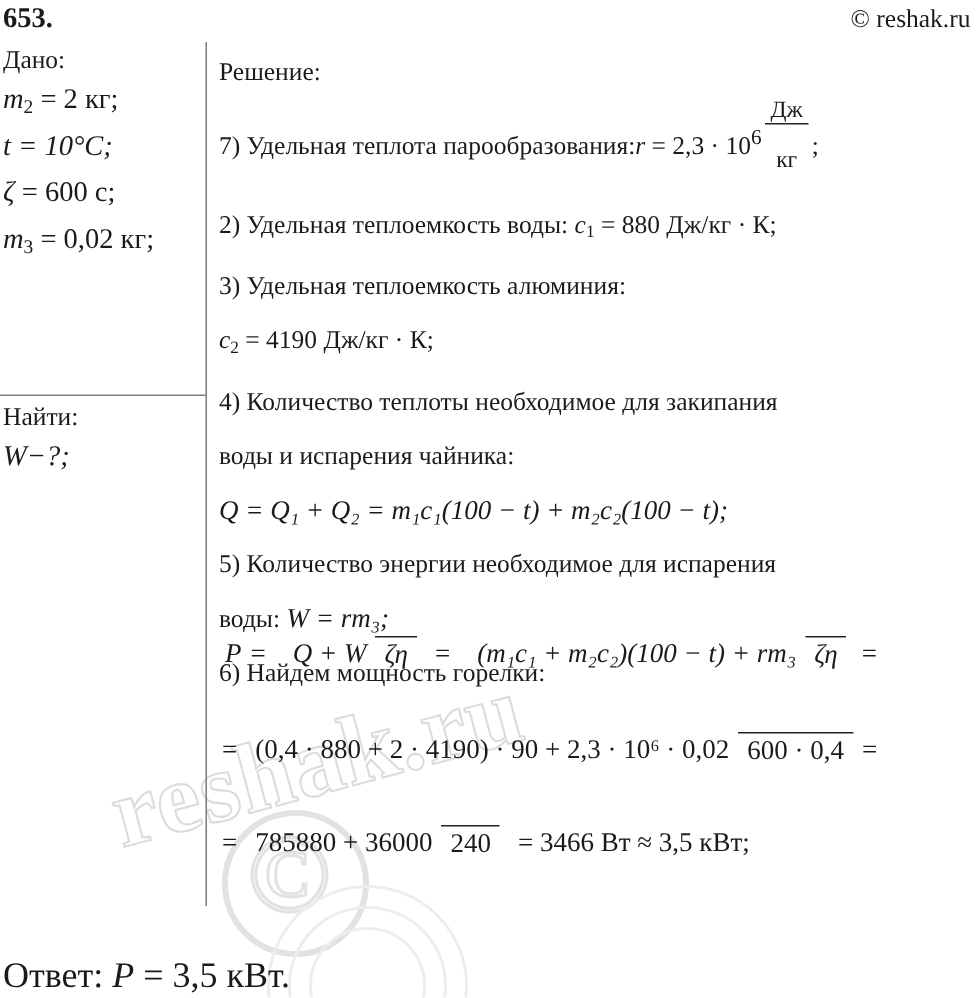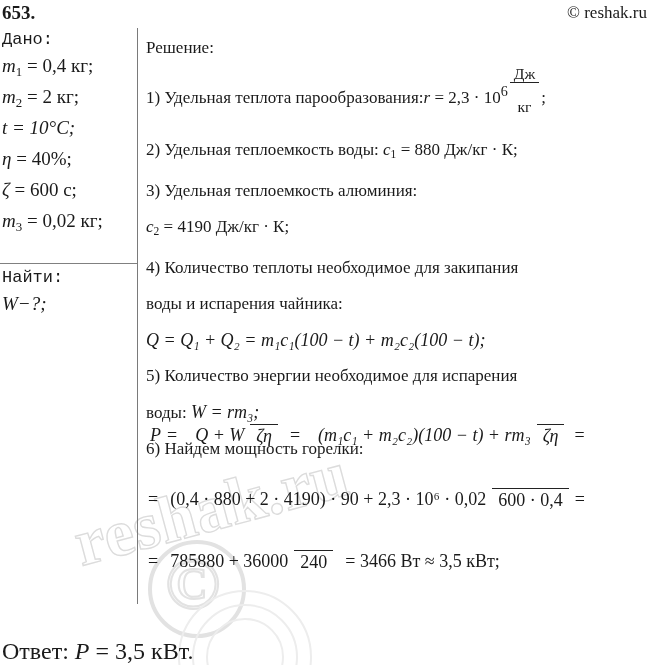--- a/index.html
+++ b/index.html
@@ -102,21 +102,20 @@
   
   #given-col {
     position: absolute;
     left: 0;
     top: 30px;
     width: 136px;
   }
   .col-heading {
     font-size: 17px;
     margin: 0 0 3px 2px;
-    font-family: Liberation Mono, monospace;
   }
   .given-item {
     font-size: 19px;
     margin: 0 0 4px 2px;
     height: 27px;
     line-height: 27px;
     font-style: italic;
     font-family: "Liberation Serif", serif;
   }
   .up { font-style: normal; }
@@ -219,36 +218,28 @@
 
 <div id="page">
 
   <div id="problem-number">653.</div>
   <div id="copyright">© reshak.ru</div>
 
   <div id="given-col">
     <div class="col-heading">Дано:</div>
 
     <div class="given-item">
-      <span>m</span><sub class="v">1</sub>
-      <span class="up">= 0,4 кг;</span>
-    </div>
-    <div class="given-item">
       <span>m</span><sub class="v">2</sub>
       <span class="up">= 2 кг;</span>
     </div>
     <div class="given-item">
       <span>t</span>
       <span class="math">= 10°C;</span>
     </div>
     <div class="given-item">
-      <span>η</span>
-      <span class="up">= 40%;</span>
-    </div>
-    <div class="given-item">
       <span>ζ</span>
       <span class="up">= 600 с;</span>
     </div>
     <div class="given-item">
       <span>m</span><sub class="v">3</sub>
       <span class="up">= 0,02 кг;</span>
     </div>
   </div>
 
   <div id="given-rule"></div>
@@ -258,21 +249,21 @@
     <div class="given-item">W−?;</div>
   </div>
 
   <div id="divider"></div>
 
   <div id="solution-col">
 
     <div class="sol-line">Решение:</div>
 
     <div class="sol-line tall">
-      <span>1) Удельная теплота парообразования:</span><span class="math">r</span>
+      <span>7) Удельная теплота парообразования:</span><span class="math">r</span>
       <span>= 2,3 · 10</span><sup>6</sup><span class="frac"><span class="num">Дж</span><span class="den">кг</span></span><span>;</span>
     </div>
 
     <div class="sol-line">
       <span>2) Удельная теплоемкость воды:</span>
       <span class="math">c</span><sub class="v">1</sub>
       <span>= 880 Дж/кг · К;</span>
     </div>
 
     <div class="sol-line">

